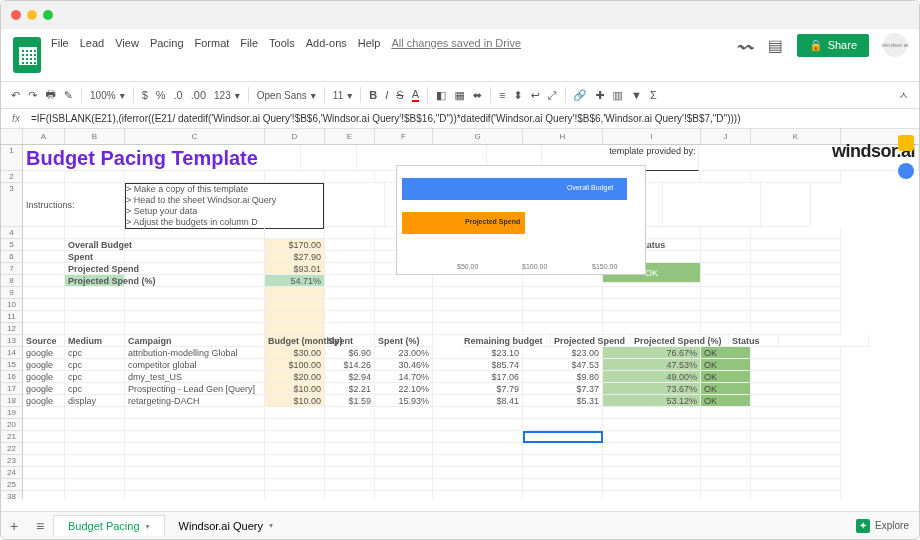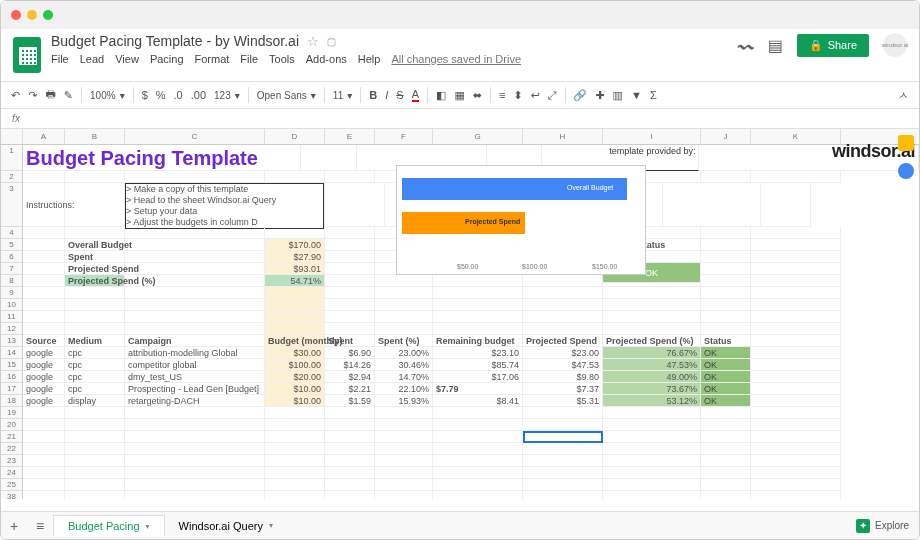--- a/index.html
+++ b/index.html
@@ -71,25 +71,20 @@
 
 <div class="titlebar">
   <div class="dot r"></div>
   <div class="dot y"></div>
   <div class="dot g"></div>
 </div>
 
 <div class="header">
   <div class="sheet-icon"></div>
   <div class="doc-titles">
-    <div class="doc-title-row">
-      <span>Budget Pacing Template - by Windsor.ai</span>
-      <span class="star">☆</span>
-      <span class="squares">▢</span>
-    </div>
     <div class="menus">
       <span>File</span>
       <span>Lead</span>
       <span>View</span>
       <span>Pacing</span>
       <span>Format</span>
       <span>File</span>
       <span>Tools</span>
       <span>Add-ons</span>
       <span>Help</span>
@@ -142,20 +137,21 @@
   <span class="tb">🔗</span>
   <span class="tb">✚</span>
   <span class="tb">▥</span>
   <span class="tb">▼</span>
   <span class="tb">Σ</span>
   <span class="tb" style="margin-left:auto">ㅅ</span>
 </div>
 
 <div class="formula-bar">
   <div class="fx">fx</div>
+  <div class="formula">=IF(ISBLANK(E21),(iferror((E21/ datedif('Windsor.ai Query'!$B$6,'Windsor.ai Query'!$B$16,"D"))*datedif('Windsor.ai Query'!$B$6,'Windsor.ai Query'!$B$7,"D"))))</div>
 </div>
 
 <div class="grid">
   <div class="col-headers">
     <div class="colh" style="width:22px"></div>
     <div id="colhs" style="display: flex;">
         <div class="colh" style="width: 42px;">A</div>
         <div class="colh" style="width: 60px;">B</div>
         <div class="colh" style="width: 140px;">C</div>
         <div class="colh" style="width: 60px;">D</div>
@@ -350,21 +346,21 @@
         <div class="cell" style="width: 50px;"></div>
         <div class="cell" style="width: 90px;"></div>
       </div>
       <div class="crow">
         <div class="cell hdr-row" style="width: 42px;">Source</div>
         <div class="cell hdr-row" style="width: 60px;">Medium</div>
         <div class="cell hdr-row" style="width: 140px;">Campaign</div>
         <div class="cell hdr-row hl-col" style="width: 60px; text-align: right;">Budget (monthly)</div>
         <div class="cell hdr-row" style="width: 50px;">Spent</div>
         <div class="cell hdr-row" style="width: 58px;">Spent (%)</div>
-        <div class="cell hdr-row" style="width: 90px;">Remaining budget</div>
+        <div class="cell hdr-row" style="width: 90px; margin-left: 28px;">Remaining budget</div>
         <div class="cell hdr-row" style="width: 80px;">Projected Spend</div>
         <div class="cell hdr-row" style="width: 98px;">Projected Spend (%)</div>
         <div class="cell hdr-row" style="width: 50px;">Status</div>
         <div class="cell" style="width: 90px;"></div>
       </div>
       <div class="crow">
         <div class="cell" style="width: 42px;">google</div>
         <div class="cell" style="width: 60px;">cpc</div>
         <div class="cell" style="width: 140px;">attribution-modelling Global</div>
         <div class="cell hl-col" style="width: 60px; text-align: right;">$30.00</div>
@@ -398,25 +394,25 @@
         <div class="cell" style="width: 58px; text-align: right;">14.70%</div>
         <div class="cell" style="width: 90px; text-align: right;">$17.06</div>
         <div class="cell" style="width: 80px; text-align: right;">$9.80</div>
         <div class="cell ps-cell" style="width: 98px;">49.00%</div>
         <div class="cell ok-cell" style="width: 50px;">OK</div>
         <div class="cell" style="width: 90px;"></div>
       </div>
       <div class="crow">
         <div class="cell" style="width: 42px;">google</div>
         <div class="cell" style="width: 60px;">cpc</div>
-        <div class="cell" style="width: 140px;">Prospecting - Lead Gen [Budget]</div>
+        <div class="cell" style="width: 140px;">Prospecting - Lead Gen [Query]</div>
         <div class="cell hl-col" style="width: 60px; text-align: right;">$10.00</div>
         <div class="cell" style="width: 50px; text-align: right;">$2.21</div>
         <div class="cell" style="width: 58px; text-align: right;">22.10%</div>
-        <div class="cell" style="width: 90px; text-align: left; font-weight: bold;">$7.79</div>
+        <div class="cell" style="width: 90px; text-align: right;">$7.79</div>
         <div class="cell" style="width: 80px; text-align: right;">$7.37</div>
         <div class="cell ps-cell" style="width: 98px;">73.67%</div>
         <div class="cell ok-cell" style="width: 50px;">OK</div>
         <div class="cell" style="width: 90px;"></div>
       </div>
       <div class="crow">
         <div class="cell" style="width: 42px;">google</div>
         <div class="cell" style="width: 60px;">display</div>
         <div class="cell" style="width: 140px;">retargeting-DACH</div>
         <div class="cell hl-col" style="width: 60px; text-align: right;">$10.00</div>

